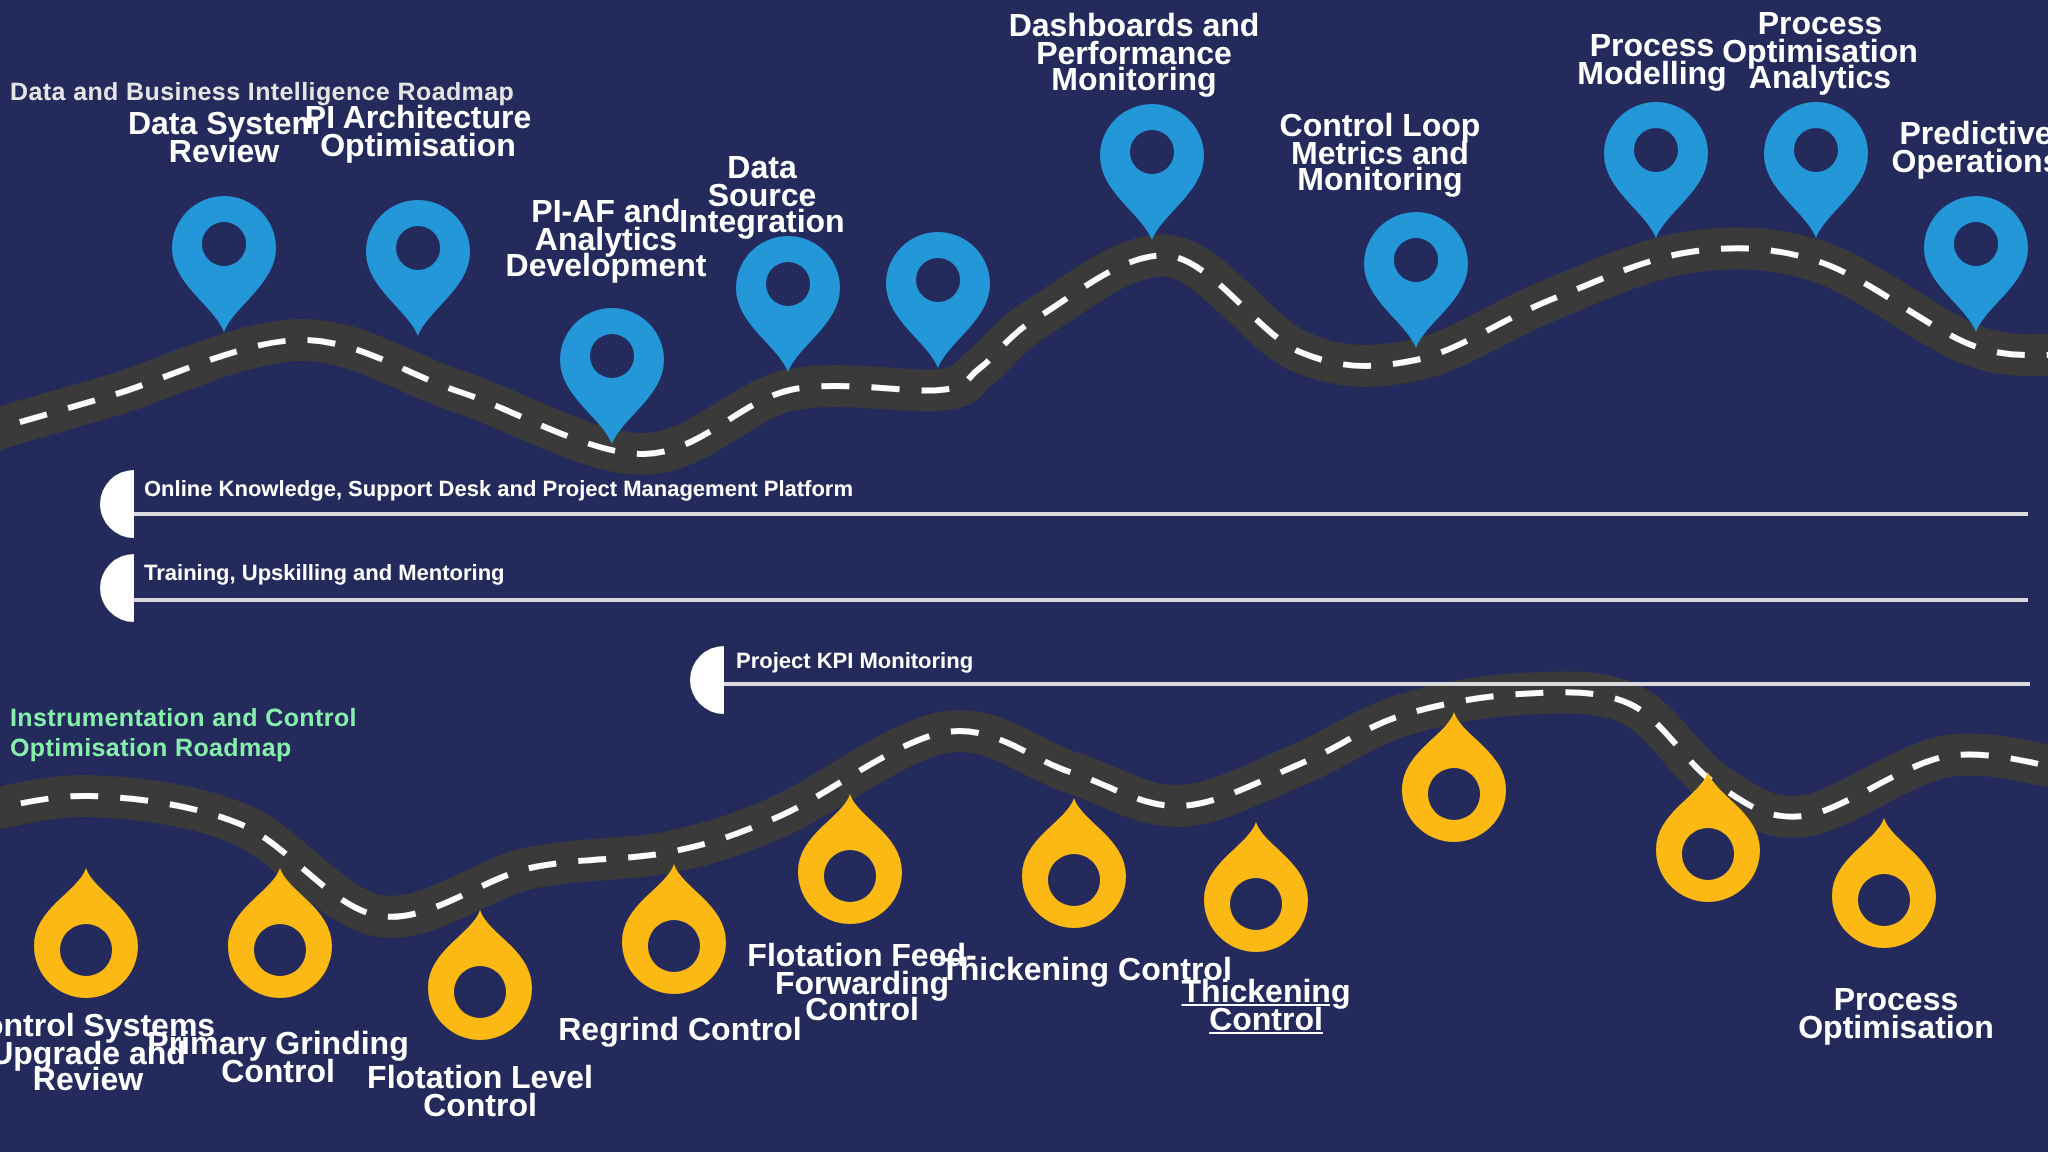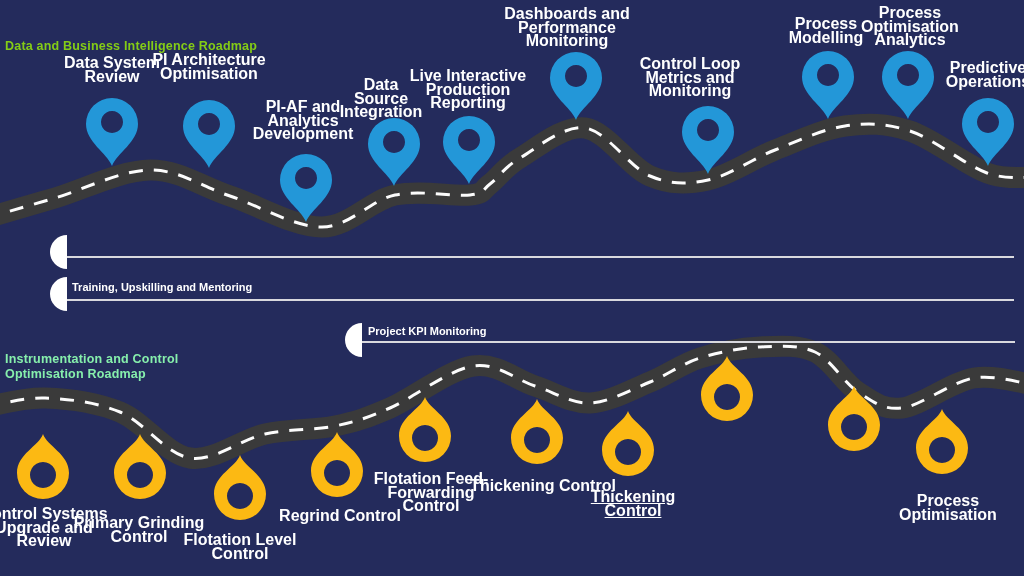--- a/index.html
+++ b/index.html
@@ -45,21 +45,21 @@
            M28,13 a11,11 0 1 0 0.01,0 Z"></path>
       <path id="pin-up" fill-rule="evenodd" d="M28,0 C32,12 54,20 54,39 A26,26 0 1 1 2,39 C2,20 24,12 28,0 Z
            M28,28 a13,13 0 1 0 0.01,0 Z"></path>
     </defs>
     <path id="road-top-casing" class="road-casing" d="M-14,218 C-2.5,214.7 27.7,206.0 55,198 C82.3,190.0 120.8,170.3 150,170 C179.2,169.7 201.3,186.5 230,196 C258.7,205.5 294.5,227.2 322,227 C349.5,226.8 370.3,200.3 395,195 C419.7,189.7 454.2,196.8 470,195 C485.8,193.2 481.7,190.2 490,184 C498.3,177.8 504.2,167.3 520,158 C535.8,148.7 563.3,125.0 585,128 C606.7,131.0 629.5,167.3 650,176 C670.5,184.7 687.2,184.3 708,180 C728.8,175.7 752.2,159.0 775,150 C797.8,141.0 822.5,129.2 845,126 C867.5,122.8 886.3,123.2 910,131 C933.7,138.8 965.7,165.3 987,173 C1008.3,180.7 1029.5,176.3 1038,177"></path>
     <path id="road-top-dash" class="road-dash" d="M-14,218 C-2.5,214.7 27.7,206.0 55,198 C82.3,190.0 120.8,170.3 150,170 C179.2,169.7 201.3,186.5 230,196 C258.7,205.5 294.5,227.2 322,227 C349.5,226.8 370.3,200.3 395,195 C419.7,189.7 454.2,196.8 470,195 C485.8,193.2 481.7,190.2 490,184 C498.3,177.8 504.2,167.3 520,158 C535.8,148.7 563.3,125.0 585,128 C606.7,131.0 629.5,167.3 650,176 C670.5,184.7 687.2,184.3 708,180 C728.8,175.7 752.2,159.0 775,150 C797.8,141.0 822.5,129.2 845,126 C867.5,122.8 886.3,123.2 910,131 C933.7,138.8 965.7,165.3 987,173 C1008.3,180.7 1029.5,176.3 1038,177"></path>
     <path id="road-bottom-casing" class="road-casing" d="M-14,407 C-4.2,405.5 22.7,397.2 45,398 C67.3,398.8 95.8,402.0 120,412 C144.2,422.0 165.8,454.3 190,458 C214.2,461.7 240.8,439.3 265,434 C289.2,428.7 314.2,430.3 335,426 C355.8,421.7 367.0,418.0 390,408 C413.0,398.0 448.8,369.7 473,366 C497.2,362.3 515.5,379.8 535,386 C554.5,392.2 570.8,403.7 590,403 C609.2,402.3 631.7,389.5 650,382 C668.3,374.5 681.7,363.8 700,358 C718.3,352.2 740.8,348.0 760,347 C779.2,346.0 798.7,344.5 815,352 C831.3,359.5 843.5,382.7 858,392 C872.5,401.3 882.7,410.3 902,408 C921.3,405.7 951.3,381.7 974,378 C996.7,374.3 1027.3,384.7 1038,386"></path>
     <path id="road-bottom-dash" class="road-dash" d="M-14,407 C-4.2,405.5 22.7,397.2 45,398 C67.3,398.8 95.8,402.0 120,412 C144.2,422.0 165.8,454.3 190,458 C214.2,461.7 240.8,439.3 265,434 C289.2,428.7 314.2,430.3 335,426 C355.8,421.7 367.0,418.0 390,408 C413.0,398.0 448.8,369.7 473,366 C497.2,362.3 515.5,379.8 535,386 C554.5,392.2 570.8,403.7 590,403 C609.2,402.3 631.7,389.5 650,382 C668.3,374.5 681.7,363.8 700,358 C718.3,352.2 740.8,348.0 760,347 C779.2,346.0 798.7,344.5 815,352 C831.3,359.5 843.5,382.7 858,392 C872.5,401.3 882.7,410.3 902,408 C921.3,405.7 951.3,381.7 974,378 C996.7,374.3 1027.3,384.7 1038,386"></path>
   </svg>
 
-  <div class="roadmap-title" style="left: 5px; top: 39px; color: #84cc16;">Data and Business Intelligence Roadmap</div>
+  <div class="roadmap-title" style="left: 5px; top: 39px; color: #e5e5e5;">Data and Business Intelligence Roadmap</div>
   <div class="roadmap-title" style="left: 5px; top: 352px; color: #86efac;">Instrumentation and Control
 Optimisation Roadmap</div>
 
   <svg class="pin pin-b" style="left:84px;top:98px;" width="56" height="68" viewBox="0 0 56 68">
       <use href="#pin-down"></use>
     </svg>
   <svg class="pin pin-b" style="left:181px;top:100px;" width="56" height="68" viewBox="0 0 56 68">
       <use href="#pin-down"></use>
     </svg>
   <svg class="pin pin-b" style="left:278px;top:154px;" width="56" height="68" viewBox="0 0 56 68">
@@ -90,38 +90,36 @@
   <div class="ms-label" style="left:112px;top:56px;">Data System
 Review</div>
   <div class="ms-label" style="left:209px;top:53px;">PI Architecture
 Optimisation</div>
   <div class="ms-label" style="left:303px;top:100px;">PI-AF and
 Analytics
 Development</div>
   <div class="ms-label" style="left:381px;top:78px;">Data
 Source
 Integration</div>
-  <div class="ms-label" style="left:468px;top:69px;">Live Interactive
-Production
-Reporting</div>
   <div class="ms-label" style="left:567px;top:7px;">Dashboards and
 Performance
 Monitoring</div>
   <div class="ms-label" style="left:690px;top:57px;">Control Loop
 Metrics and
 Monitoring</div>
   <div class="ms-label" style="left:826px;top:17px;">Process
 Modelling</div>
   <div class="ms-label" style="left:910px;top:6px;">Process
 Optimisation
 Analytics</div>
   <div class="ms-label" style="left:988px;top:61px;">Predictive
 Operations</div>
 
   <span class="bar-cap" style="left:50px;top:235px;"></span>
+  <span class="bar-label" style="left:72px;top:239px;">Online Knowledge, Support Desk and Project Management Platform</span>
   <div class="bar-line" style="left:67px;top:256px;width:947px;"></div>
 
   <span class="bar-cap" style="left:50px;top:277px;"></span>
   <span class="bar-label" style="left:72px;top:281px;">Training, Upskilling and Mentoring</span>
   <div class="bar-line" style="left:67px;top:299px;width:947px;"></div>
 
   <span class="bar-cap" style="left:345px;top:323px;"></span>
   <span class="bar-label" style="left:368px;top:325px;">Project KPI Monitoring</span>
   <div class="bar-line" style="left:362px;top:341px;width:653px;"></div>
 

